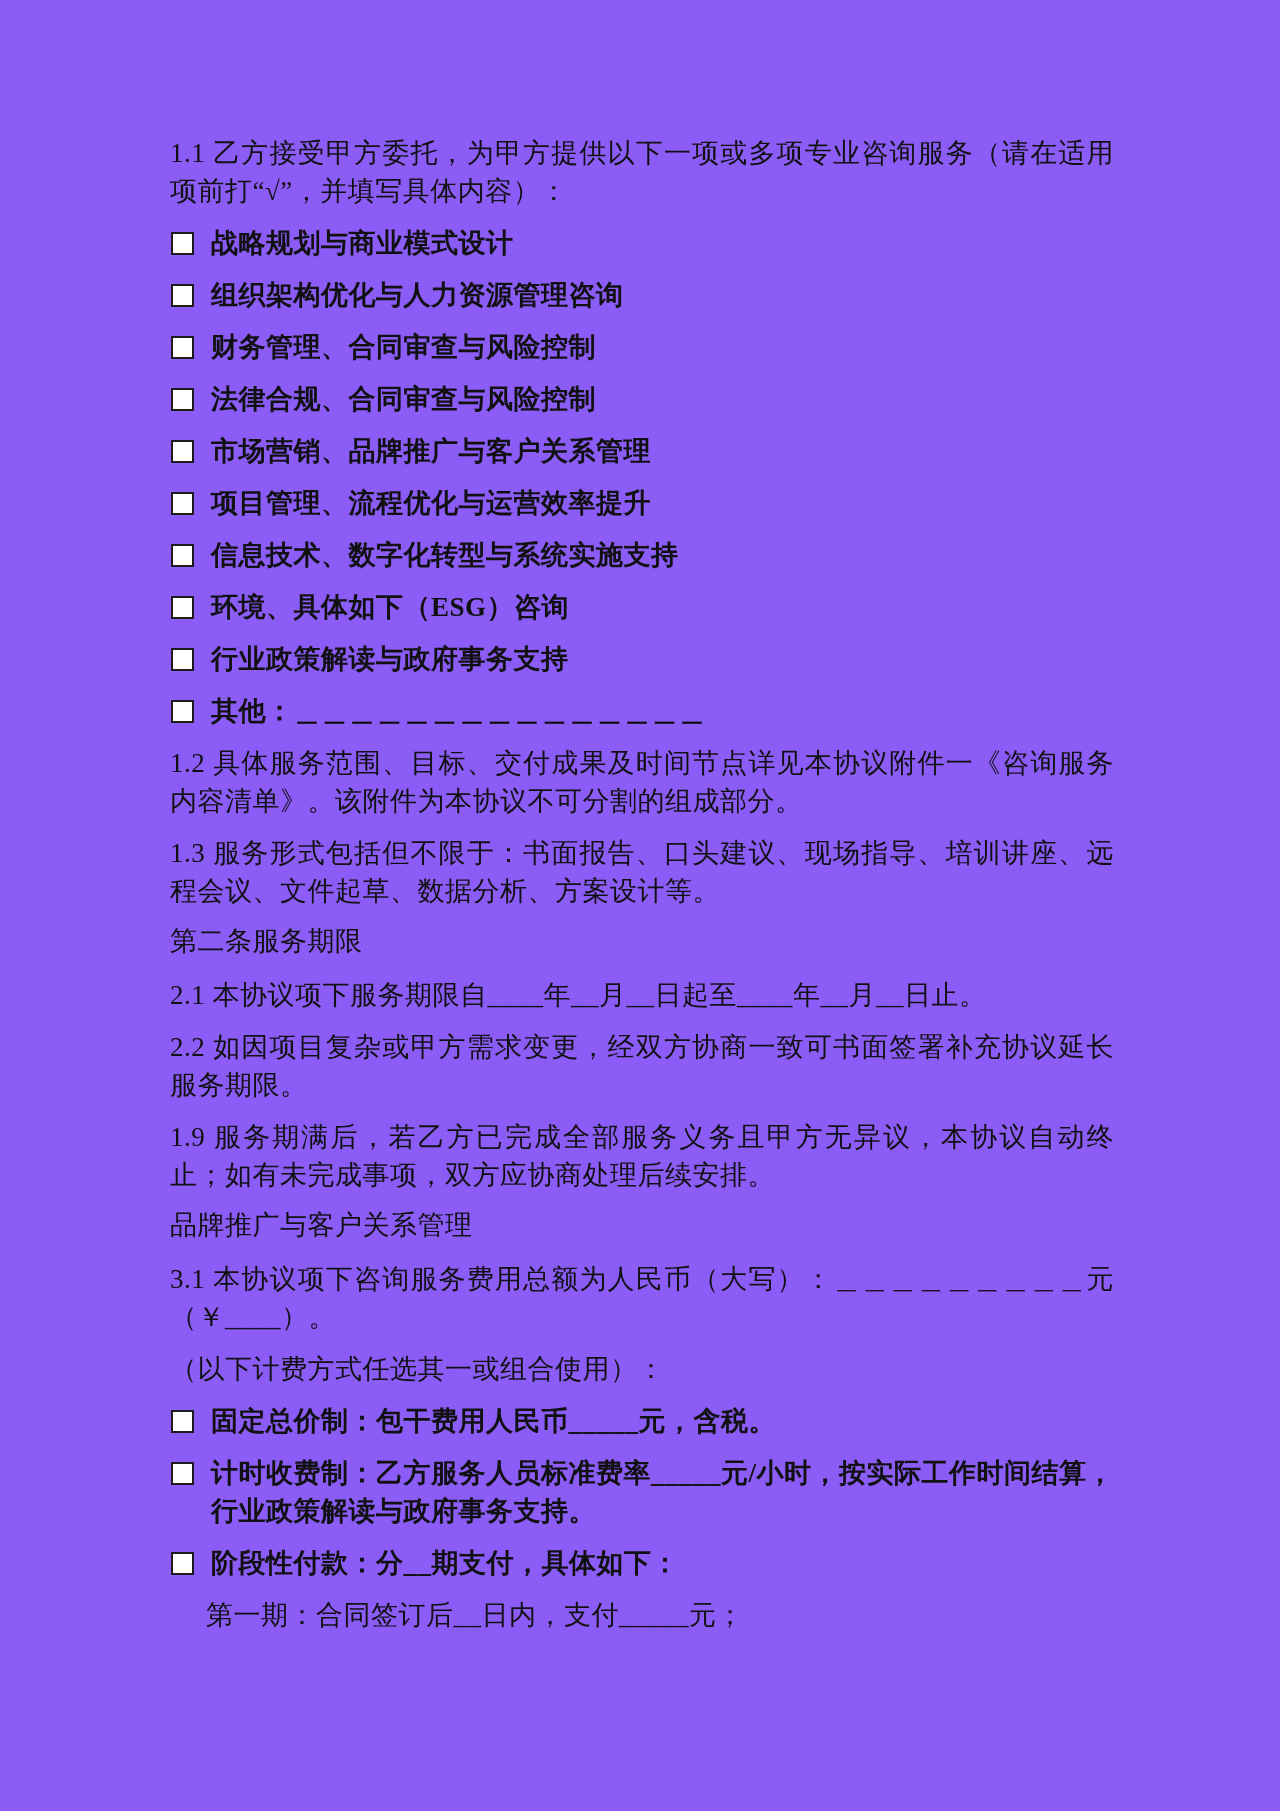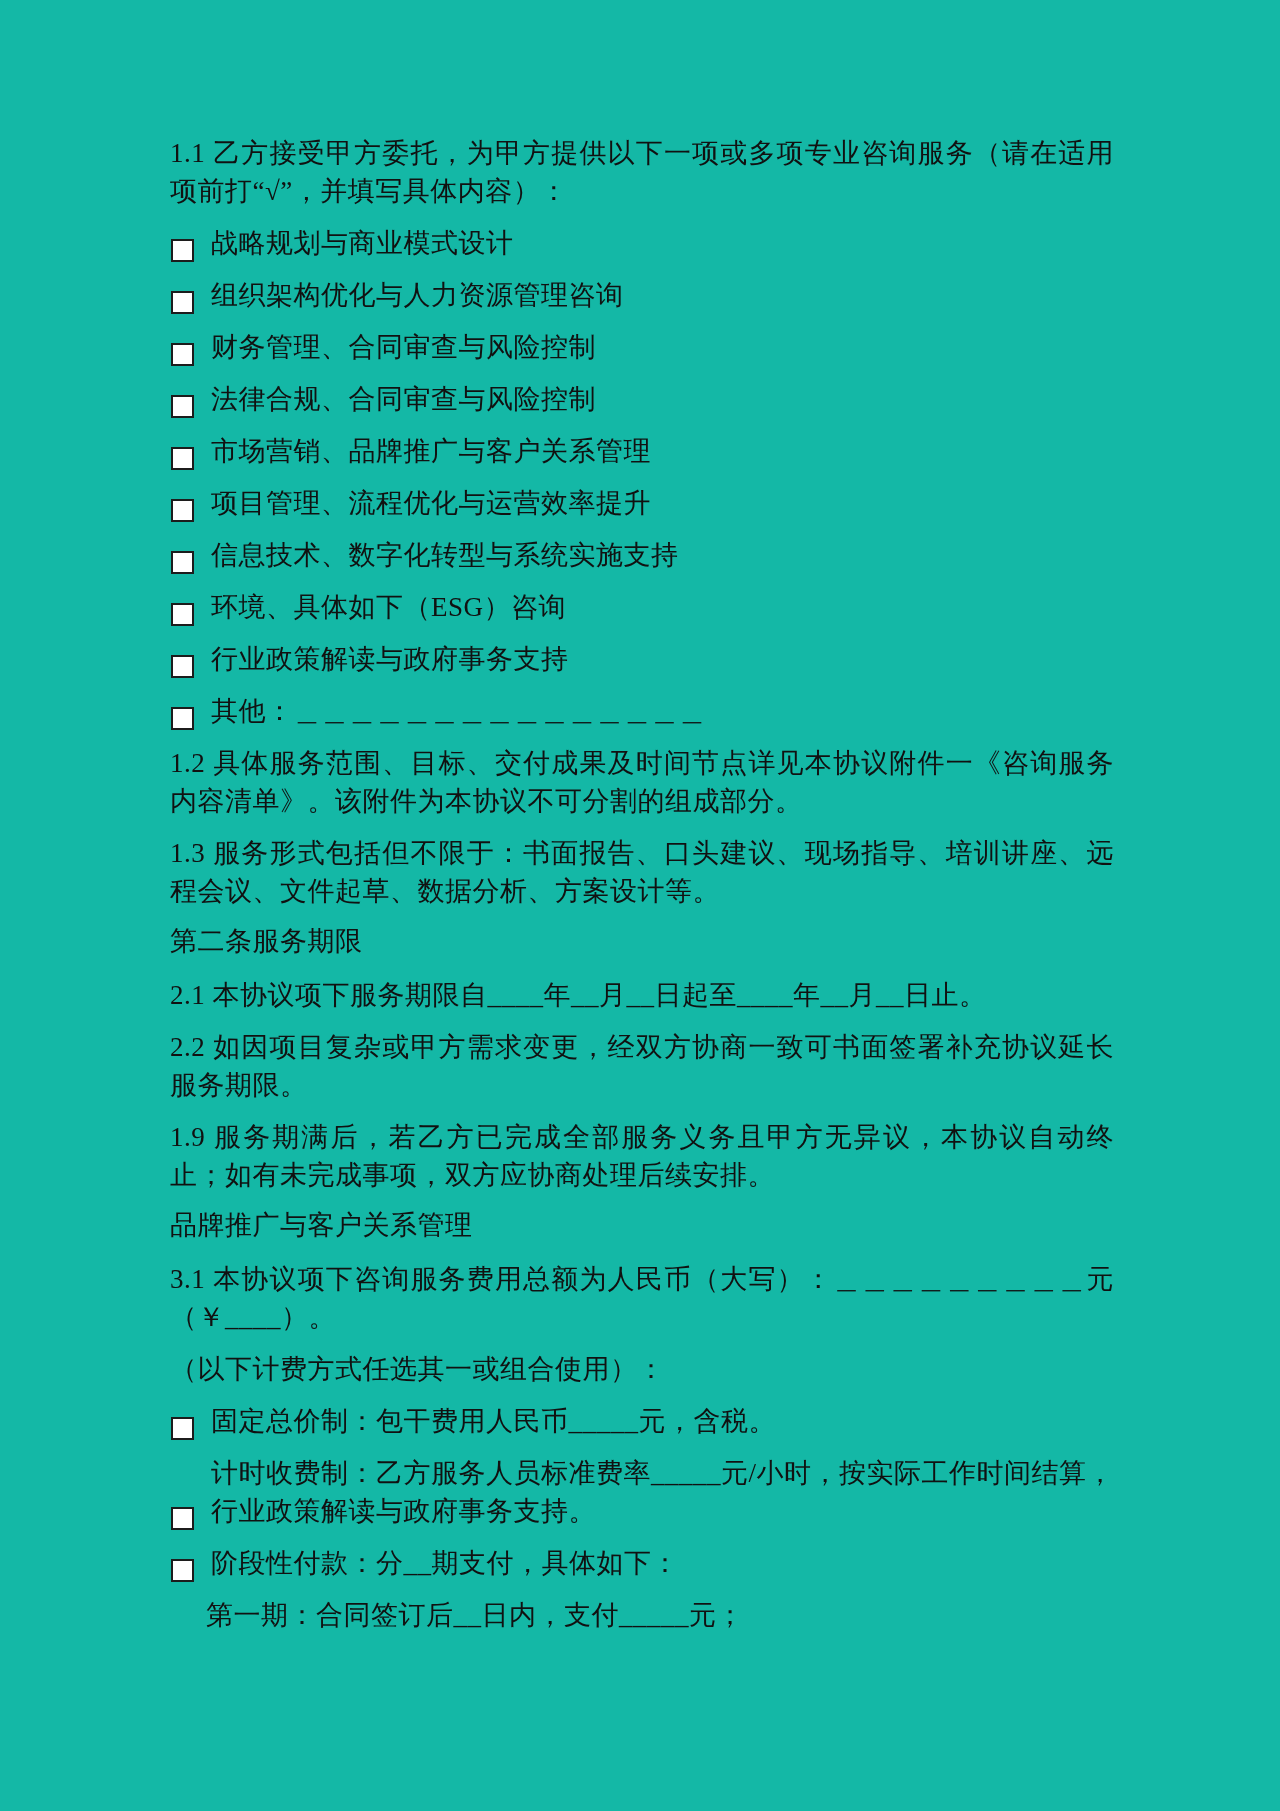--- a/index.html
+++ b/index.html
@@ -5,21 +5,21 @@
   html, body {
     margin: 0;
     padding: 0;
     background: #ffffff;
   }
   .page {
     position: relative;
     width: 1280px;
     height: 1811px;
     margin: 0 auto;
-    background: #14b8a6;
+    background: #8b5cf6;
     color: #111111;
     font-family: "Liberation Serif", "DejaVu Serif", serif;
     font-size: 27px;
     line-height: 38px;
     box-sizing: border-box;
     padding: 134px 166px 0 170px;
     overflow: hidden;
   }
   .para {
     margin: 0 0 14px 0;
@@ -27,22 +27,23 @@
     letter-spacing: 0.5px;
   }
   .heading {
     margin: 0 0 14px 0;
     letter-spacing: 0.5px;
     font-family: Liberation Mono, monospace;
   }
   .cb-row {
     margin: 0 0 14px 0;
     display: flex;
-    align-items: flex-end;
+    align-items: flex-start;
     letter-spacing: 0.5px;
+    font-weight: bold;
   }
   .cb {
     flex: 0 0 auto;
     display: inline-block;
     width: 19px;
     height: 19px;
     border: 2px solid #1c1c1c;
     margin: 8px 17px 0 1px;
     background: #ffffff;
   }

